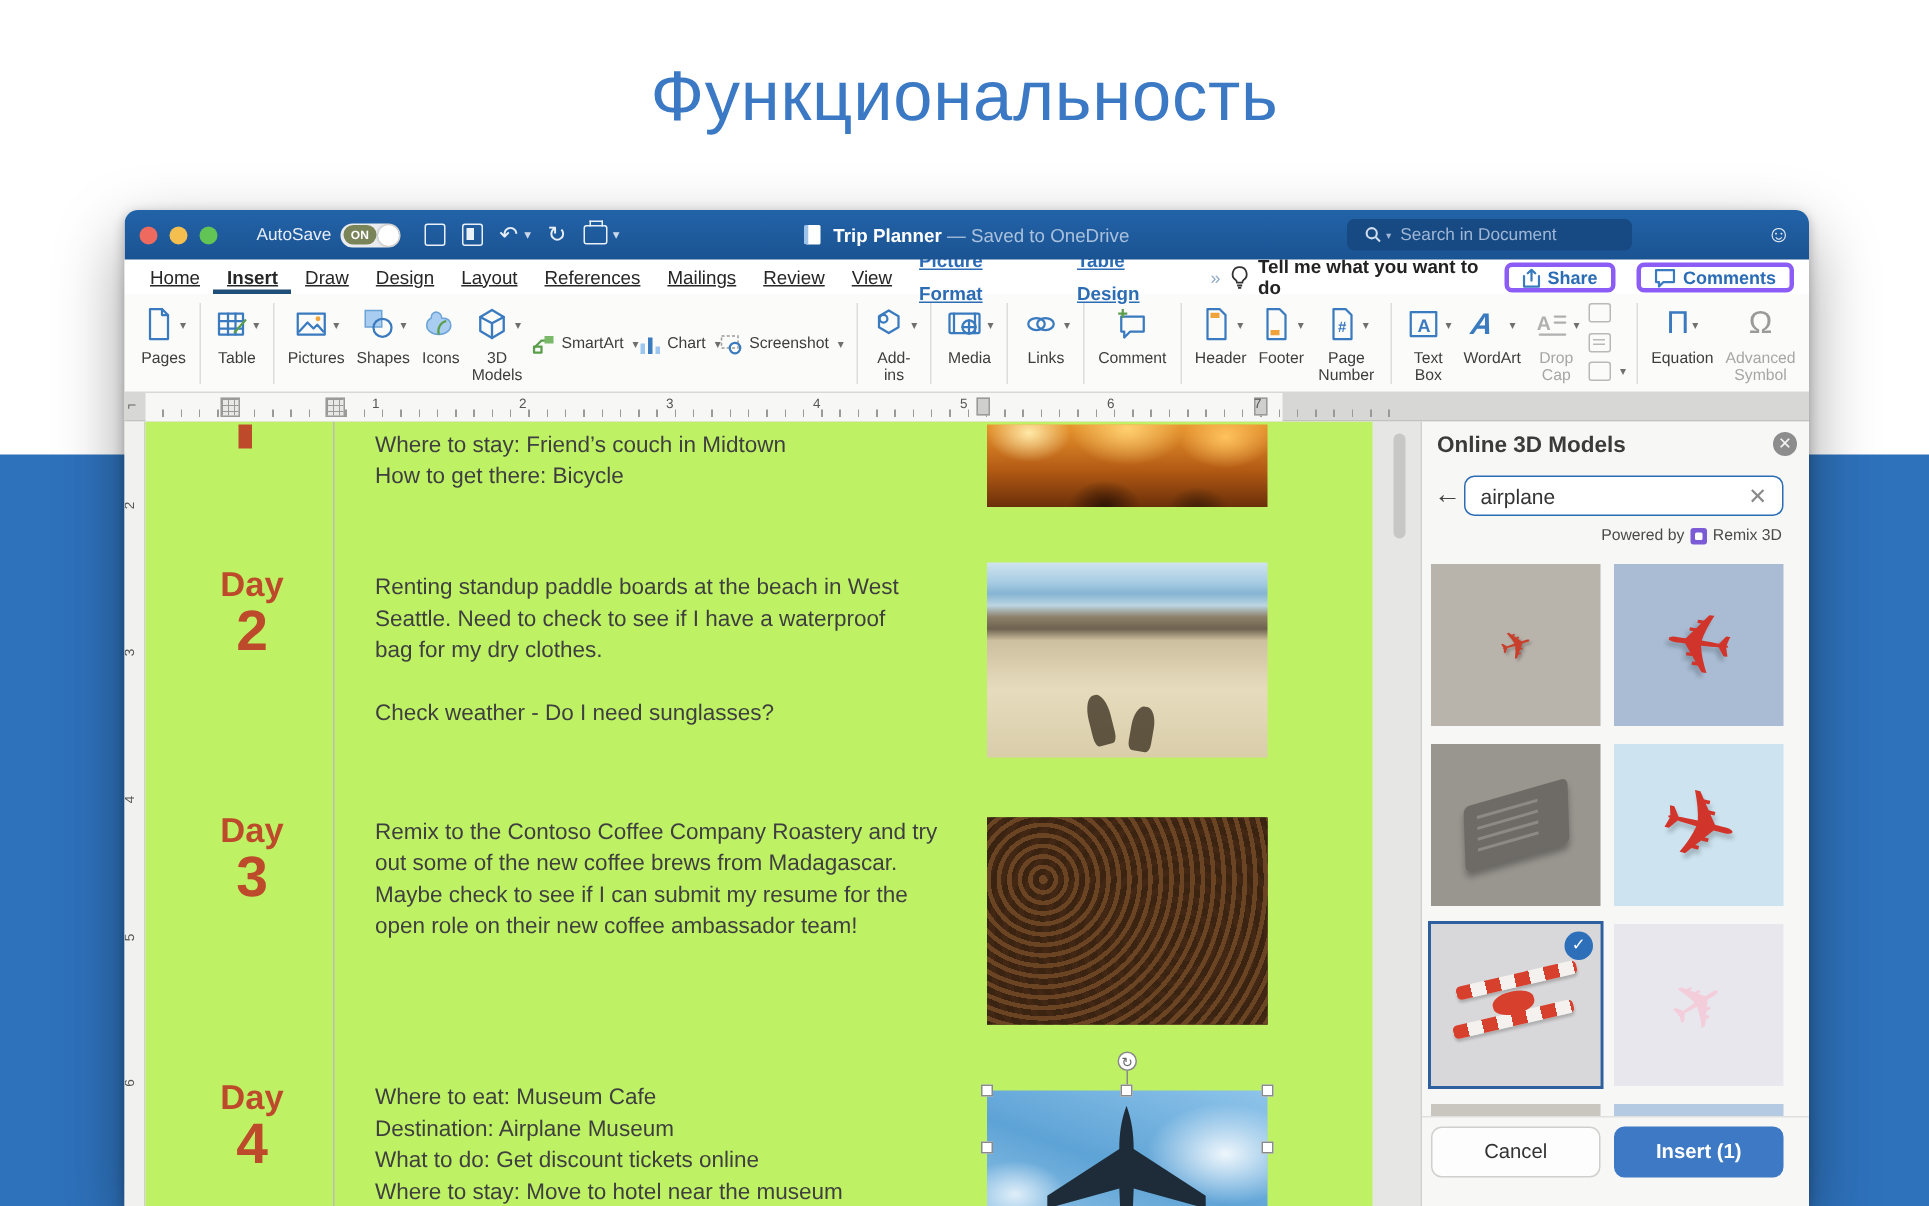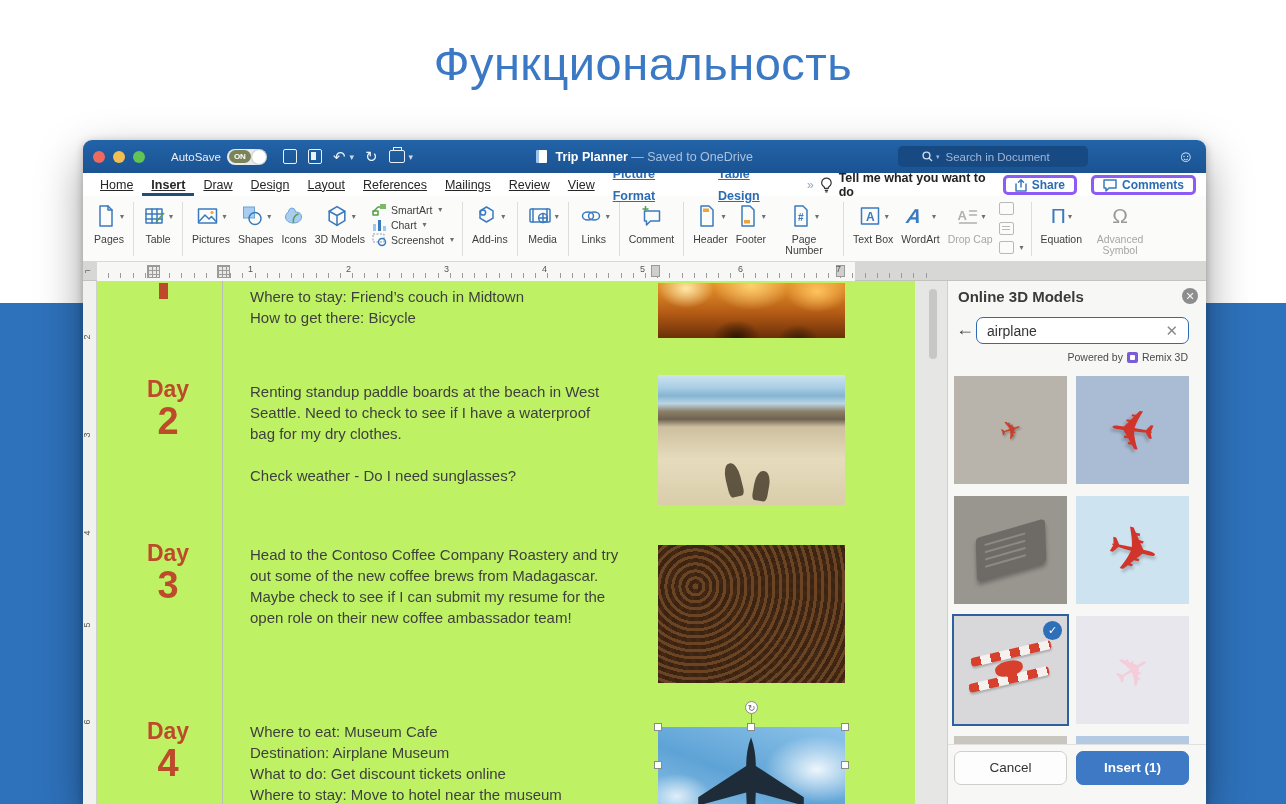--- a/index.html
+++ b/index.html
@@ -32,21 +32,21 @@
   .tico .chip { width:14px; height:15px; border:1.5px solid #eaf0f8; border-radius:2px; position:relative; }
   .tico .chip.b:after { content:""; position:absolute; left:2px; top:2px; width:5px; height:8px; background:#eaf0f8; }
   .tico .prn { width:16px; height:13px; border:1.5px solid #eaf0f8; border-radius:2px; position:relative; }
   .tico .prn:before { content:""; position:absolute; left:3px; top:-4px; width:7px; height:3px; border:1.5px solid #eaf0f8; border-bottom:none; }
   .tchev { font-size:9px; color:#cdd9ea; margin-left:-7px; }
   .wtitle { position:absolute; left:0; right:0; text-align:center; font-size:12.5px; pointer-events:none; }
   .wtitle .main { font-weight:bold; color:#fff; }
   .wtitle .suffix { color:#a9c1dd; }
   .wtitle .dico { display:inline-block; width:11px; height:13px; background:#fff; border-radius:1px; margin-right:5px; vertical-align:-2px; border-left:3px solid #9fc3e8; }
   .tsearch { position:absolute; right:118px; display:flex; align-items:center; gap:6px; width:190px; height:21px;
-             background:#174a82; border-radius:5px; padding:0 24px; }
+             background:#174a82; border-radius:5px; padding:0 12px; }
   .tsearch svg { flex:none; }
   .tsearch input { background:transparent; border:none; outline:none; color:#9fb6d6; font-size:11.5px; width:130px; }
   .tsearch input::placeholder { color:#9fb6d6; }
   .tsearch .sv { font-size:7px; color:#9fb6d6; margin-left:-3px; }
   .smiley { position:absolute; right:12px; font-size:16px; color:#e8eef7; }
 
   
   .tabs { height:23px; background:#fff; display:flex; align-items:center; padding-left:8px; font-size:12.5px; color:#262626; }
   .tab { padding:0 9px; line-height:22px; cursor:default;text-decoration:underline; }
   .tab.active { font-weight:bold; box-shadow:inset 0 -3px 0 var(--tab_underline,#1f4e79); }
@@ -59,21 +59,21 @@
 
   
   .ribbon { height:66px; background:#fbfbfa; border-bottom:1px solid #d8d8d8; display:flex; align-items:stretch; padding:3px 2px 2px 4px; }
   .g { display:flex; align-items:flex-start; padding:1px 3px; }
   .sep { width:1px; background:#ddddda; margin:3px 2px; }
   .big { display:flex; flex-direction:column; align-items:center; padding:1px 4px; }
   .icorow { display:flex; align-items:center; height:30px; }
   .chev { font-size:8px; color:#6f6f6f; margin-left:2px; }
   .lbl { font-size:10.5px; color:#3d3d3d; margin-top:3px; text-align:center; line-height:11px; max-width:60px; }
   .dis .lbl { color:#a6a6a6; }
-  .stack { display:flex; flex-direction:column; justify-content:flex-start; height:58px; padding:2px 3px; }
+  .stack { display:flex; flex-direction:row; justify-content:space-between; height:58px; padding:2px 3px; }
   .srow { display:flex; align-items:center; gap:4px; font-size:10.5px; color:#3d3d3d; }
   .glyph-ico { font-size:21px; color:#3a7abf; line-height:24px; font-weight:400; }
   .glyph-ico.gray { color:#9a9a9a; }
   .ministack { display:flex; flex-direction:column; justify-content:space-between; height:56px; padding:2px 2px; }
   .mini { width:15px; height:13px; border:1.5px solid #b9b9b9; border-radius:2px; position:relative; }
   .mini.dots:after{content:"";position:absolute;left:2px;top:3px;width:8px;height:1.5px;background:#b9b9b9;box-shadow:0 3px 0 #b9b9b9;}
 
   
   .hruler { position:relative; height:19px; background:#d7d7d5; border-bottom:1px solid #c2c2c0; }
   .hruler .white { position:absolute; left:14px; top:0; width:758px; height:19px; background:#f7f7f6; }
@@ -541,21 +541,21 @@
         <div class="line">bag for my dry clothes.</div>
         <div class="line"></div>
         <div class="line">Check weather - Do I need sunglasses?</div>
       </div>
 
       <div class="daylab" style="top:260px">
         <div class="d">Day</div>
         <div class="n">3</div>
       </div>
       <div class="dtxt" style="top:263px">
-        <div class="line">Head to the Contoso Coffee Company Roastery and try</div>
+        <div class="line">Remix to the Contoso Coffee Company Roastery and try</div>
         <div class="line">out some of the new coffee brews from Madagascar.</div>
         <div class="line">Maybe check to see if I can submit my resume for the</div>
         <div class="line">open role on their new coffee ambassador team!</div>
       </div>
 
       <div class="daylab" style="top:438px">
         <div class="d">Day</div>
         <div class="n">4</div>
       </div>
       <div class="dtxt" style="top:440px">

